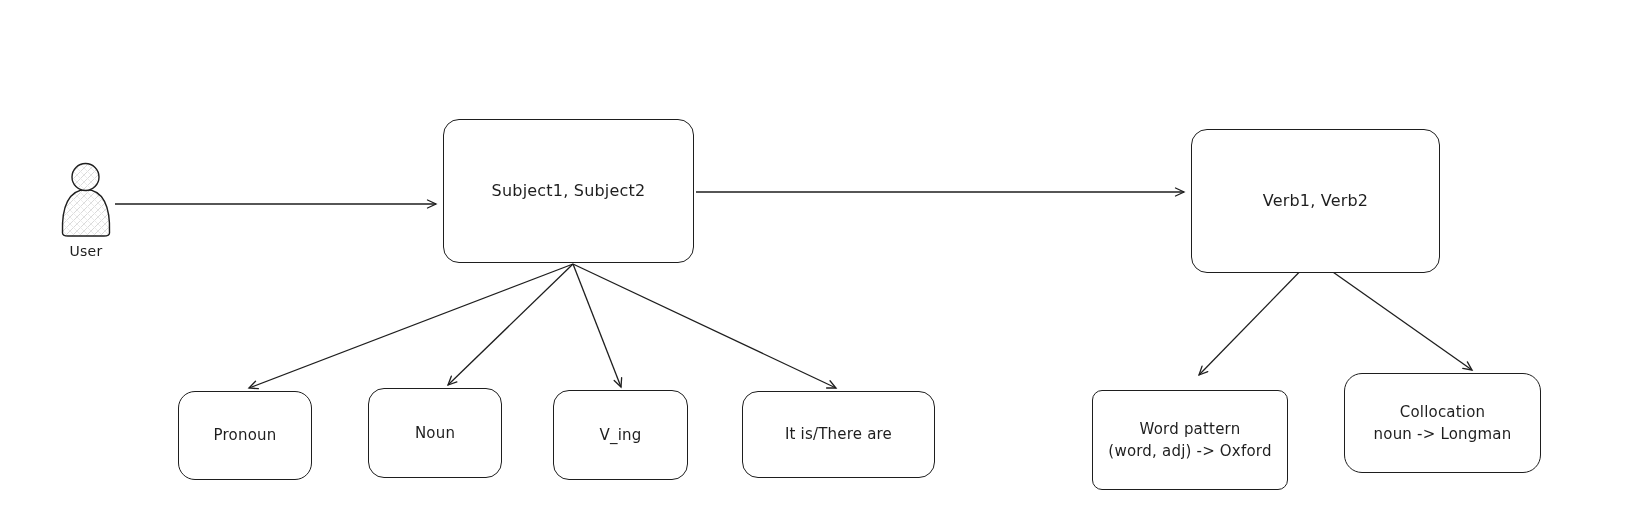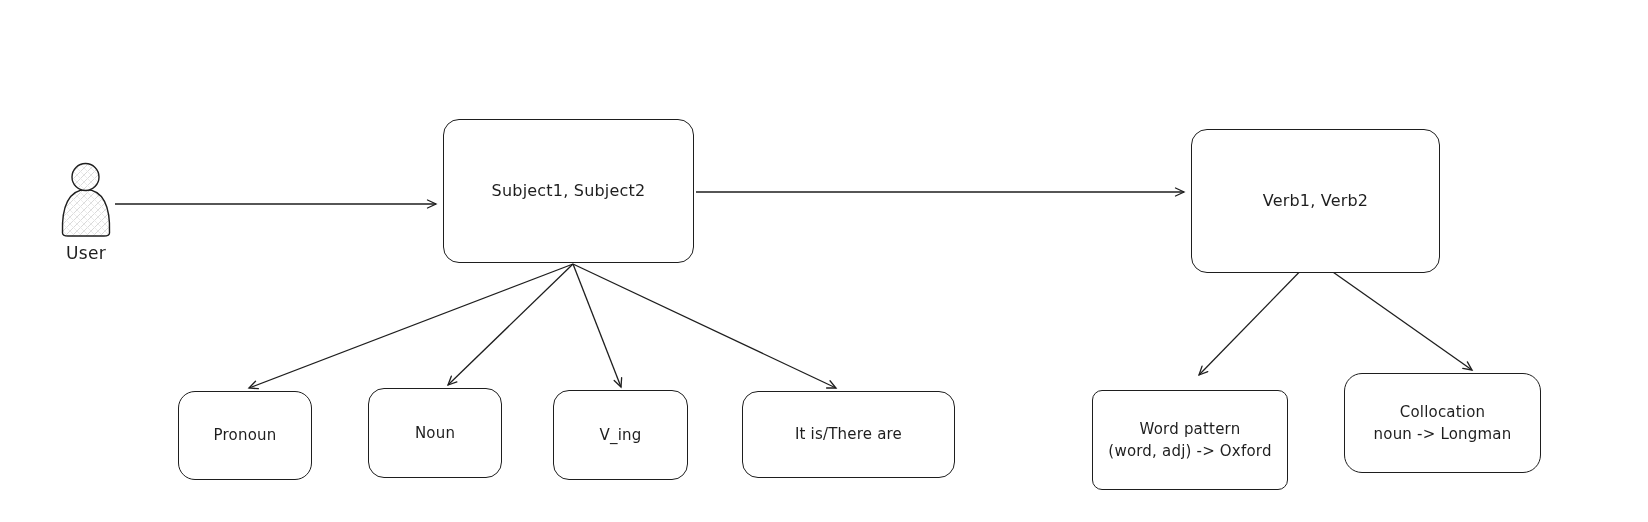--- a/index.html
+++ b/index.html
@@ -38,30 +38,30 @@
     letter-spacing: 0.2px;
   }
   .node.large { font-size: 16px; }
   .node span { display: block; }
   .user-label {
     position: absolute;
     left: 36px;
     top: 243px;
     width: 100px;
     text-align: center;
-    font-size: 17px;
+    font-size: 14px;
     letter-spacing: 0.3px;
   }
   
   #node-subject      { left: 443px;  top: 119px; width: 251px; height: 144px; }
   #node-verb         { left: 1191px; top: 113px; width: 249px; height: 144px; margin-top: 16px; }
   #node-pronoun      { left: 178px;  top: 391px; width: 134px; height: 89px; border-radius: 17px;  }
   #node-noun         { left: 368px;  top: 388px; width: 134px; height: 90px;  }
   #node-ving         { left: 553px;  top: 390px; width: 135px; height: 90px;  }
-  #node-it-is        { left: 742px;  top: 391px; width: 213px; height: 87px;  }
+  #node-it-is        { left: 742px;  top: 391px; width: 193px; height: 87px;  }
   #node-word-pattern { left: 1092px; top: 390px; width: 196px; height: 100px; border-radius: 10px; }
   #node-collocation  { left: 1344px; top: 373px; width: 197px; height: 100px; border-radius: 18px; }
 </style>
 </head>
 <body>
 
 <div class="canvas">
 
   <svg class="layer" viewBox="0 0 1648 522" xmlns="http://www.w3.org/2000/svg">
     <defs>

